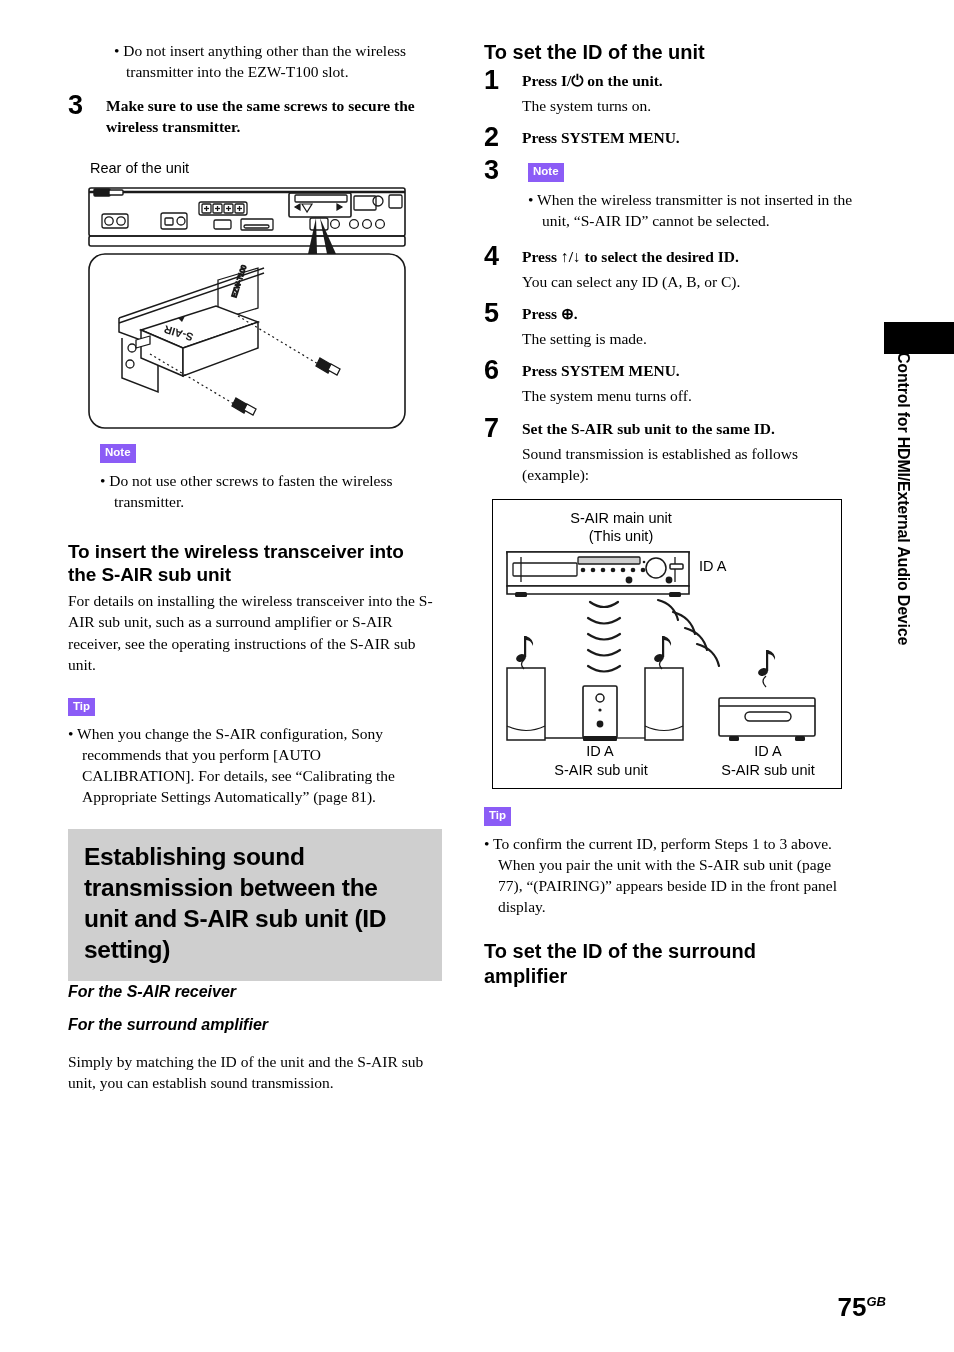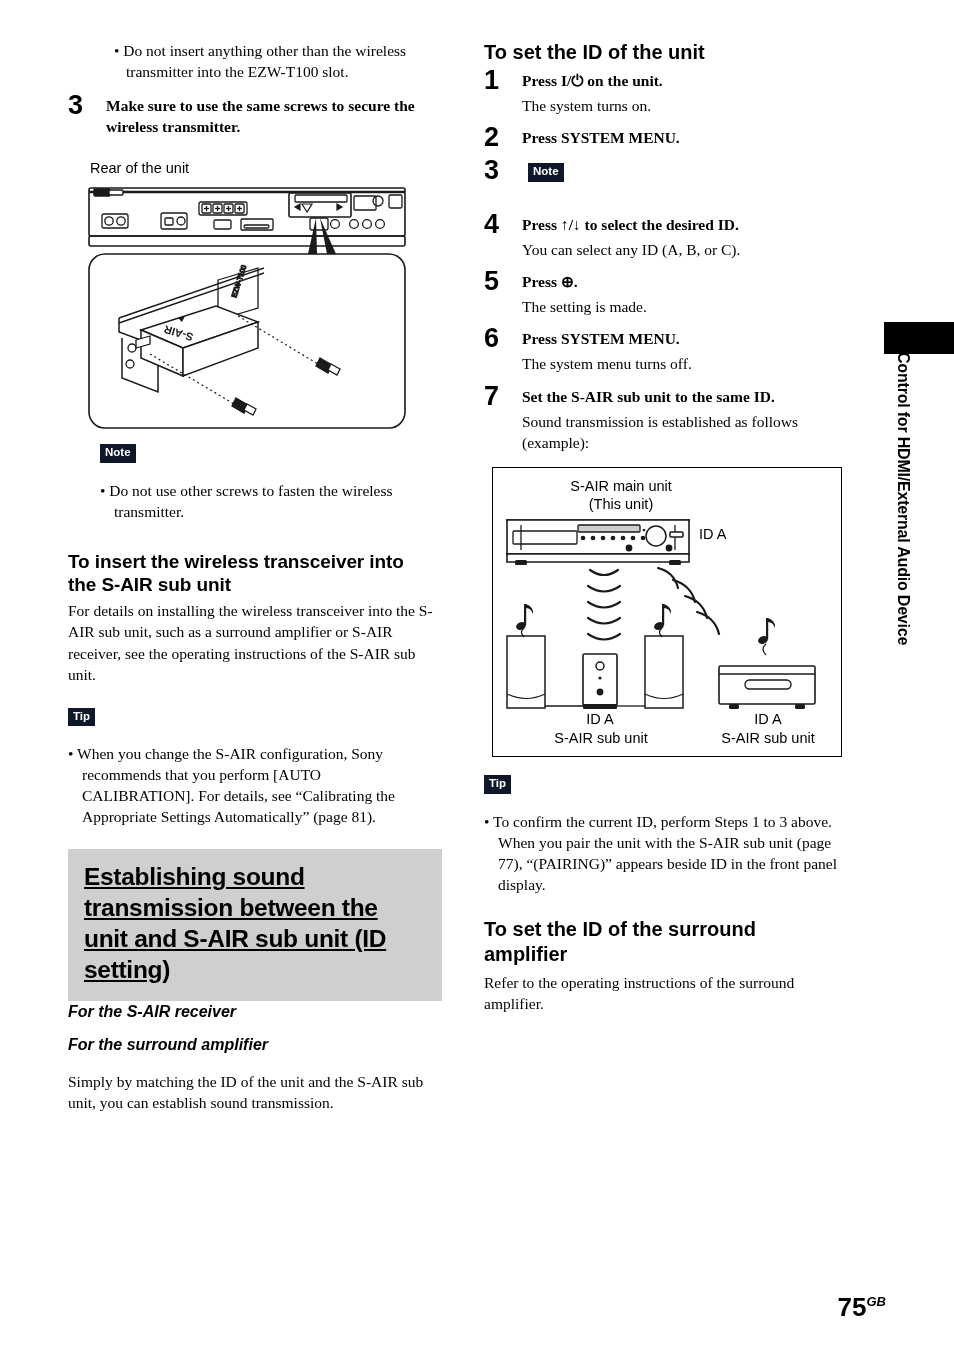--- a/index.html
+++ b/index.html
@@ -107,28 +107,28 @@
     font-family: "Liberation Sans", sans-serif;
     font-weight: bold;
     font-style: italic;
     font-size: 16px;
     line-height: 1.32;
   }
 
   
   .badge {
     display: inline-block;
-    background: #0f172a;
+    background: #8b5cf6;
     color: #fff;
     font-family: "Liberation Sans", sans-serif;
     font-weight: bold;
     font-size: 11.5px;
     line-height: 1;
     padding: 3px 5px 4px 5px;
-    margin-bottom: 17px;
+    margin-bottom: 7px;
   }
 
   
   .side-tab-black {
     position: absolute;
     left: 884px;
     top: 322px;
     width: 70px;
     height: 32px;
     background: #000;
@@ -321,21 +321,21 @@
     </div>
 
     <h2 class="sect" style="margin-top:28px;width:352px;">To insert the wireless transceiver into the S-AIR sub unit</h2>
     <p class="serif" style="margin:4px 0 0 0;width:370px;">For details on installing the wireless transceiver into the S-AIR sub unit, such as a surround amplifier or S-AIR receiver, see the operating instructions of the S-AIR sub unit.</p>
 
     <div style="margin-top:20px;width:366px;">
       <span class="badge">Tip</span>
       <p class="bullet">• When you change the S-AIR configuration, Sony recommends that you perform [AUTO CALIBRATION]. For details, see “Calibrating the Appropriate Settings Automatically” (page 81).</p>
     </div>
 
-    <div class="banner" style="margin-top:22px;width:342px;text-decoration:underline;">Establishing sound transmission between the unit and S-AIR sub unit (ID setting)</div>
+    <div class="banner" style="margin-top:22px;width:342px;">Establishing sound transmission between the unit and S-AIR sub unit (ID setting)</div>
 
     <p class="sub-ital" style="margin:0;">For the S-AIR receiver</p>
     <p class="sub-ital" style="margin:12px 0 0 0;">For the surround amplifier</p>
 
     <p class="serif" style="margin:16px 0 0 0;width:362px;">Simply by matching the ID of the unit and the S-AIR sub unit, you can establish sound transmission.</p>
   </div>
 
   <div class="col-right">
 
     <h2 class="sect-lg">To set the ID of the unit</h2>
@@ -349,20 +349,21 @@
     <div class="step" style="margin-top:12px;">
       <span class="step-num">2</span>
       <p class="step-title">Press SYSTEM MENU.</p>
     </div>
 
     <div class="step" style="margin-top:12px;">
       <span class="step-num">3</span>
 
       <div style="margin-top:12px;margin-left:6px;width:336px;">
         <span class="badge">Note</span>
+        <p class="bullet">• When the wireless transmitter is not inserted in the unit, “S-AIR ID” cannot be selected.</p>
       </div>
     </div>
 
     <div class="step" style="margin-top:16px;">
       <span class="step-num">4</span>
       <p class="step-title">Press ↑/↓ to select the desired ID.</p>
       <p class="step-desc">You can select any ID (A, B, or C).</p>
     </div>
 
     <div class="step" style="margin-top:12px;">
@@ -505,21 +506,20 @@
       <div class="dg-label" style="left:240px;top:243px;width:70px;">ID A</div>
       <div class="dg-label" style="left:205px;top:262px;width:140px;">S-AIR sub unit</div>
     </div>
 
     <div style="margin-top:16px;width:362px;">
       <span class="badge">Tip</span>
       <p class="bullet">• To confirm the current ID, perform Steps 1 to 3 above. When you pair the unit with the S-AIR sub unit (page 77), “(PAIRING)” appears beside ID in the front panel display.</p>
     </div>
 
     <h2 class="sect-lg" style="margin-top:22px;width:352px;">To set the ID of the surround amplifier</h2>
-    <p class="serif" style="margin:3px 0 0 0;width:330px;">Refer to the operating instructions of the surround amplifier.</p>
   </div>
 
   <div class="side-tab-black"></div>
   <div class="side-tab-text">Control for HDMI/External Audio Device</div>
 
   <div class="pagenum">
     <span>75</span><sup>GB</sup>
   </div>
 
 </div>

